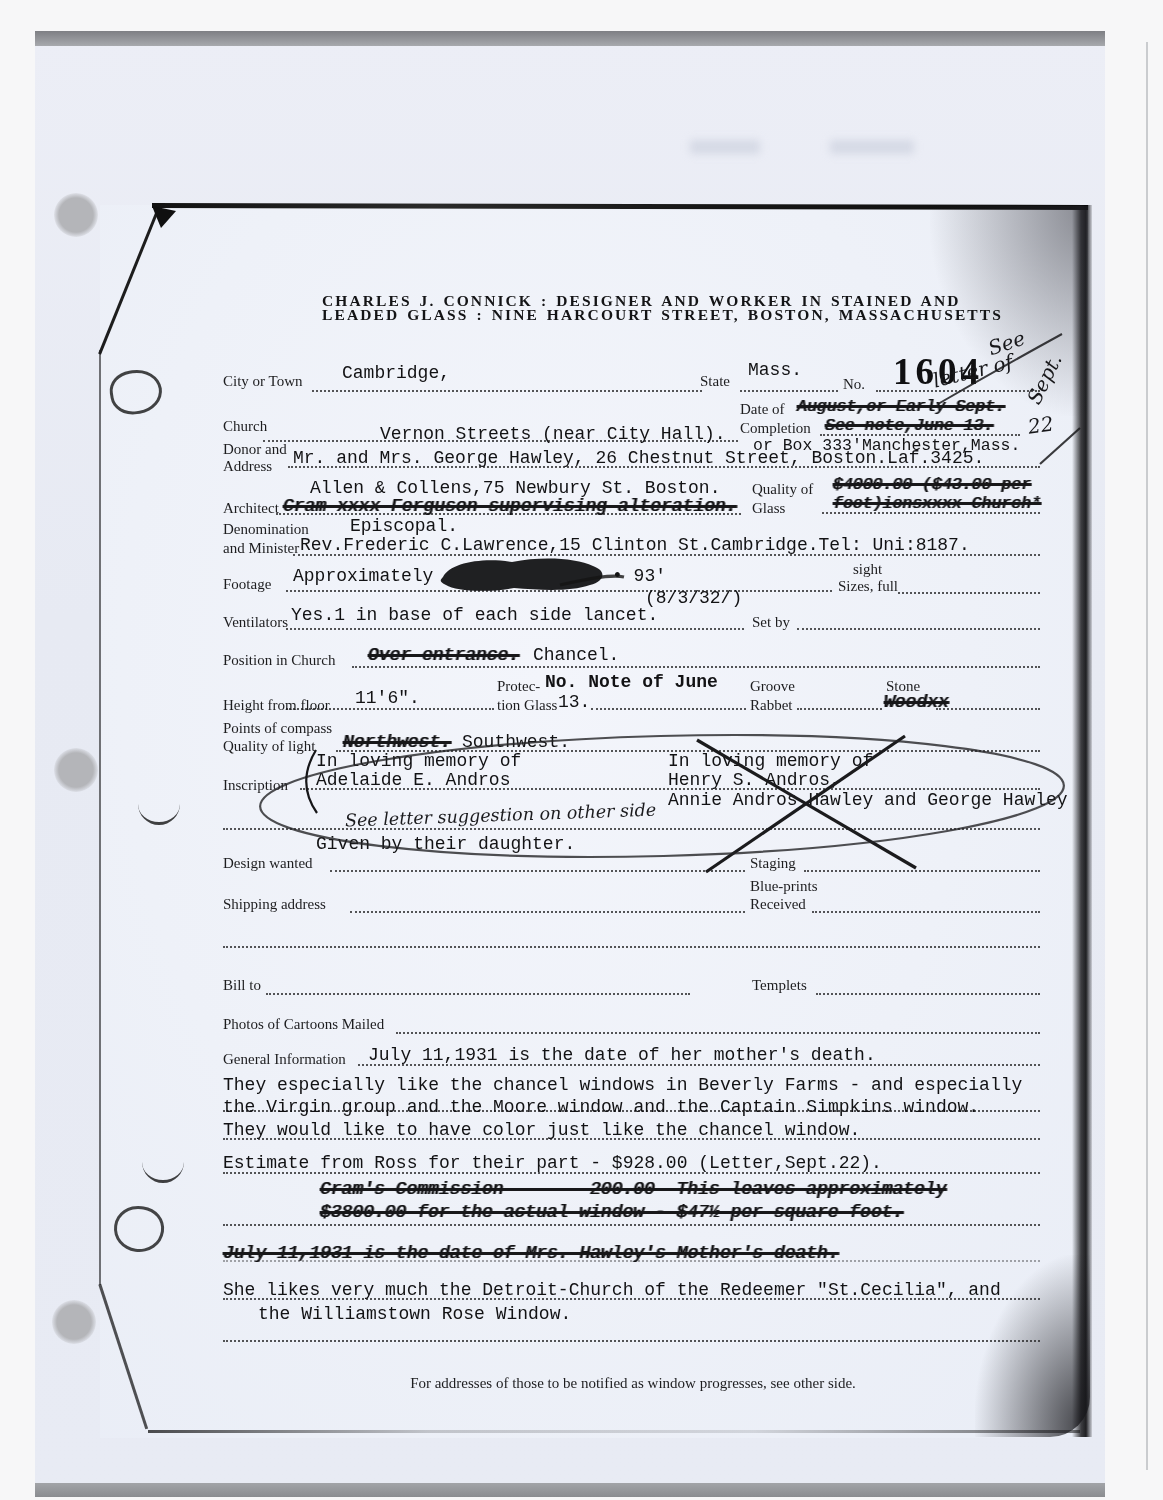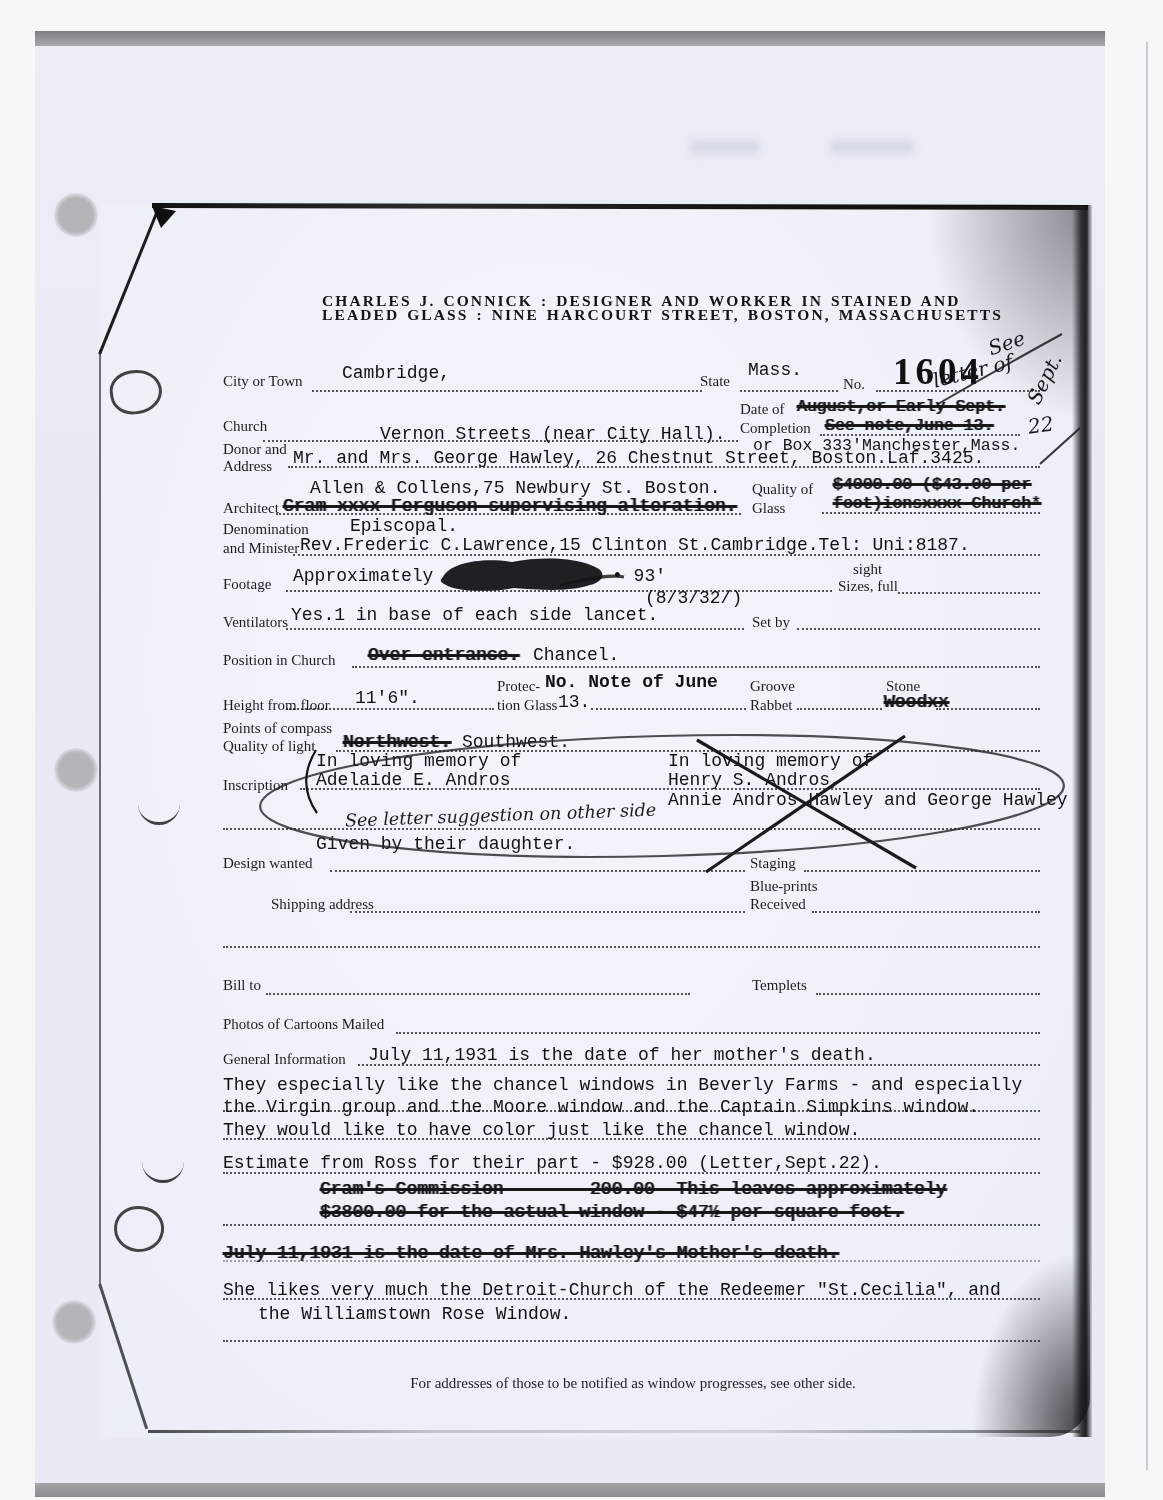--- a/index.html
+++ b/index.html
@@ -52,21 +52,21 @@
   
   .t{position:absolute;white-space:pre;z-index:5;line-height:1.1;}
   .lbl{font-family:"Liberation Serif",serif;font-size:15px;color:#1d1d1f;}
   .hdr{font-family:"Liberation Serif",serif;font-weight:bold;font-size:15.5px;
        letter-spacing:2.1px;word-spacing:2px;color:#141416;}
   .mono{font-family:"Liberation Mono","DejaVu Sans Mono",monospace;font-size:18px;color:#121214;}
   .sm{font-size:16.5px;}
   .bold{font-weight:bold;}
   .num{font-family:"Liberation Serif",serif;font-weight:bold;font-size:37px;letter-spacing:4px;color:#101012;}
   .strike{text-decoration-line:line-through;text-decoration-thickness:2.5px;
-          text-decoration-color:rgba(22,22,24,.95);}
+          text-decoration-color:rgba(22,22,24,.95);font-style:italic;}
   .smudge{text-shadow:1px 0 0 rgba(25,25,27,.65),-1px 0 0 rgba(25,25,27,.45);}
   .hw{font-family:"DejaVu Serif",serif;font-style:italic;font-size:20px;color:#17171a;}
   .hw2{font-family:"DejaVu Serif",serif;font-style:italic;font-size:17.5px;color:#1b1b1e;}
   .ctr{text-align:center;white-space:normal;}
   svg.marks{position:absolute;left:0;top:0;z-index:6;pointer-events:none;}
 </style>
 </head>
 <body>
 
 <div class="scan">
@@ -209,21 +209,21 @@
   <div class="t mono" style="left:316px;top:771px;text-align:right;">Adelaide E. Andros</div>
   <div class="t mono" style="left:316px;top:791px;margin-top:44px;">Given by their daughter.</div>
   <div class="t mono" style="left:668px;top:752px;">In loving memory of</div>
   <div class="t mono" style="left:668px;top:771px;">Henry S. Andros,</div>
   <div class="t mono" style="left:668px;top:791px;">Annie Andros Hawley and George Hawley</div>
   <div class="t hw2" style="left:345px;top:806px;transform:rotate(-2deg);">See letter suggestion on other side</div>
 
   <div class="t lbl" style="left:223px;top:855px;">Design wanted</div>
   <div class="t lbl" style="left:750px;top:855px;">Staging</div>
   <div class="t lbl" style="left:750px;top:878px;">Blue-prints</div>
-  <div class="t lbl" style="left:223px;top:896px;margin-left:48px;">Shipping address</div>
+  <div class="t lbl" style="left:223px;top:896px;">Shipping address</div>
   <div class="t lbl" style="left:750px;top:896px;">Received</div>
 
   <div class="t lbl" style="left:223px;top:977px;">Bill to</div>
   <div class="t lbl" style="left:752px;top:977px;">Templets</div>
   <div class="t lbl" style="left:223px;top:1016px;">Photos of Cartoons Mailed</div>
 
   <div class="t lbl" style="left:223px;top:1051px;">General Information</div>
   <div class="t mono" style="left:368px;top:1046px;">July 11,1931 is the date of her mother's death.</div>
   <div class="t mono" style="left:223px;top:1076px;">They especially like the chancel windows in Beverly Farms - and especially</div>
   <div class="t mono" style="left:223px;top:1121px;">They would like to have color just like the chancel window.</div>

